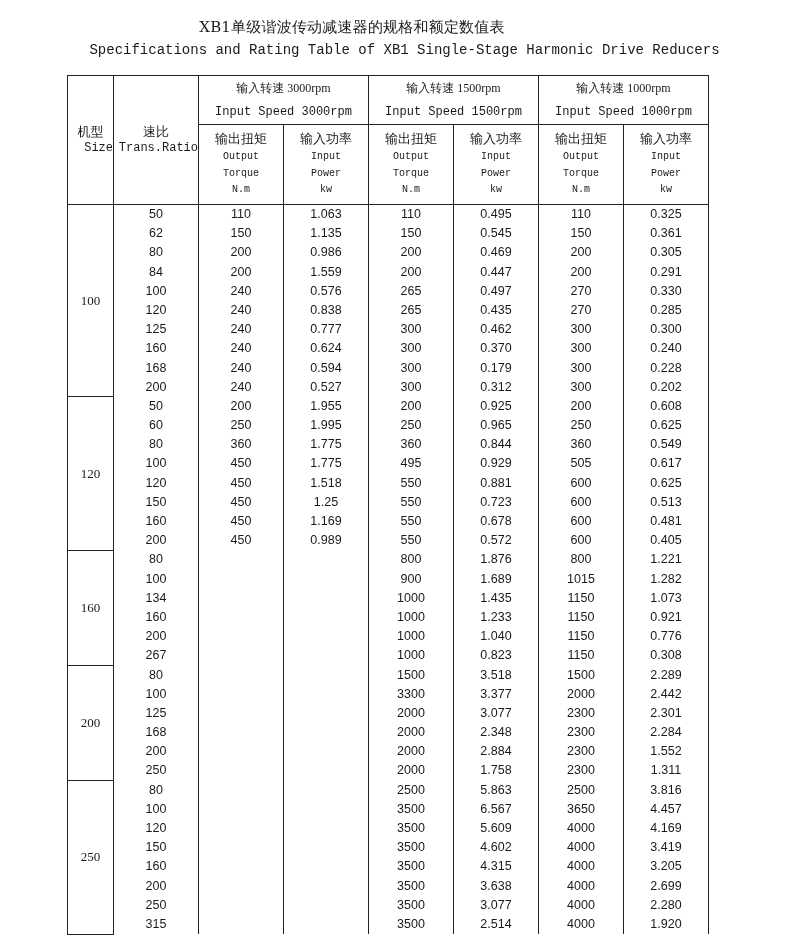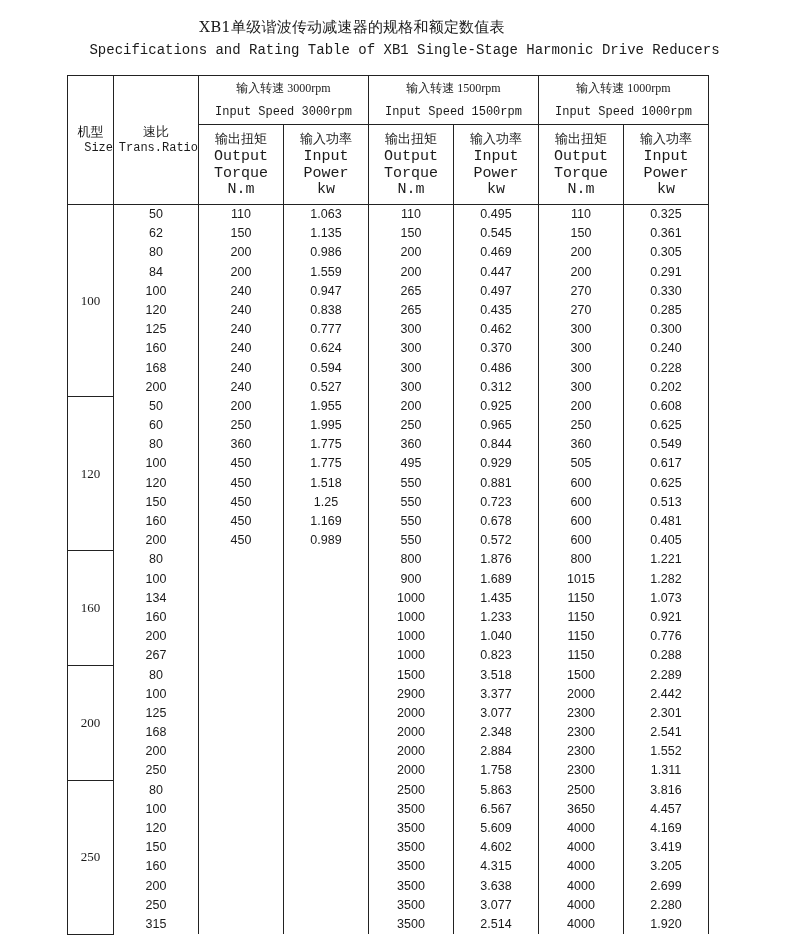--- a/index.html
+++ b/index.html
@@ -10,21 +10,21 @@
   .title-en { position: absolute; top: 42px; left: 8px; width: 793px; text-align: center;
               font-size: 14px; font-family: "Liberation Mono", "DejaVu Sans Mono", monospace; }
   table.spec { position: absolute; left: 67px; top: 75px; width: 641px;
                border-collapse: collapse; table-layout: fixed; font-size: 12.5px; }
   table.spec td, table.spec th { border: 1.5px solid #222; padding: 0; text-align: center;
                font-weight: normal; vertical-align: middle; margin-top: 48px; }
   .hdr-speed-cn { height: 24px; font-size: 12px; }
   .hdr-speed-en { height: 24px; font-size: 12px; font-family: "Liberation Mono", monospace; }
   .hdr-sub { height: 79px; font-size: 12px; line-height: 16.5px; }
   .hdr-sub .cn { font-size: 13px; display: block; margin-bottom: 2px; }
-  .hdr-sub .en { font-family: "Liberation Mono", monospace; display: block; font-size: 15px; }
+  .hdr-sub .en { font-family: "Liberation Mono", monospace; display: block; font-size: 10px; }
   .hdr-left { font-size: 13px; line-height: 17px; }
   .hdr-left .en { font-family: "Liberation Mono", monospace; font-size: 12px; display: block; text-align: right; }
   .grp td.cell { border-top: none; border-bottom: none; }
   .grp td.cell div { height: 19.2px; line-height: 19.2px; }
   .size-cell { font-size: 13px; }
   .n { font-family: Liberation Sans, sans-serif; }
 </style>
 </head>
 <body>
 
@@ -125,21 +125,21 @@
           <div>240</div>
           <div>240</div>
           <div>240</div>
           <div>240</div>
         </td>
         <td class="cell n">
           <div>1.063</div>
           <div>1.135</div>
           <div>0.986</div>
           <div>1.559</div>
-          <div>0.947</div>
+          <div>0.576</div>
           <div>0.838</div>
           <div>0.777</div>
           <div>0.624</div>
           <div>0.594</div>
           <div>0.527</div>
         </td>
         <td class="cell n">
           <div>110</div>
           <div>150</div>
           <div>200</div>
@@ -153,21 +153,21 @@
         </td>
         <td class="cell n">
           <div>0.495</div>
           <div>0.545</div>
           <div>0.469</div>
           <div>0.447</div>
           <div>0.497</div>
           <div>0.435</div>
           <div>0.462</div>
           <div>0.370</div>
-          <div>0.486</div>
+          <div>0.179</div>
           <div>0.312</div>
         </td>
         <td class="cell n">
           <div>110</div>
           <div>150</div>
           <div>200</div>
           <div>200</div>
           <div>270</div>
           <div>270</div>
           <div>300</div>
@@ -310,21 +310,21 @@
           <div>1150</div>
           <div>1150</div>
           <div>1150</div>
         </td>
         <td class="cell n">
           <div>1.221</div>
           <div>1.282</div>
           <div>1.073</div>
           <div>0.921</div>
           <div>0.776</div>
-          <div>0.288</div>
+          <div>0.308</div>
         </td>
       </tr>
       <tr class="grp">
         <td class="size-cell">200</td>
         <td class="cell n">
           <div>80</div>
           <div>100</div>
           <div>125</div>
           <div>168</div>
           <div>200</div>
@@ -341,21 +341,21 @@
         <td class="cell n">
           <div></div>
           <div></div>
           <div></div>
           <div></div>
           <div></div>
           <div></div>
         </td>
         <td class="cell n">
           <div>1500</div>
-          <div>2900</div>
+          <div>3300</div>
           <div>2000</div>
           <div>2000</div>
           <div>2000</div>
           <div>2000</div>
         </td>
         <td class="cell n">
           <div>3.518</div>
           <div>3.377</div>
           <div>3.077</div>
           <div>2.348</div>
@@ -367,21 +367,21 @@
           <div>2000</div>
           <div>2300</div>
           <div>2300</div>
           <div>2300</div>
           <div>2300</div>
         </td>
         <td class="cell n">
           <div>2.289</div>
           <div>2.442</div>
           <div>2.301</div>
-          <div>2.541</div>
+          <div>2.284</div>
           <div>1.552</div>
           <div>1.311</div>
         </td>
       </tr>
       <tr class="grp">
         <td class="size-cell">250</td>
         <td class="cell n">
           <div>80</div>
           <div>100</div>
           <div>120</div>

